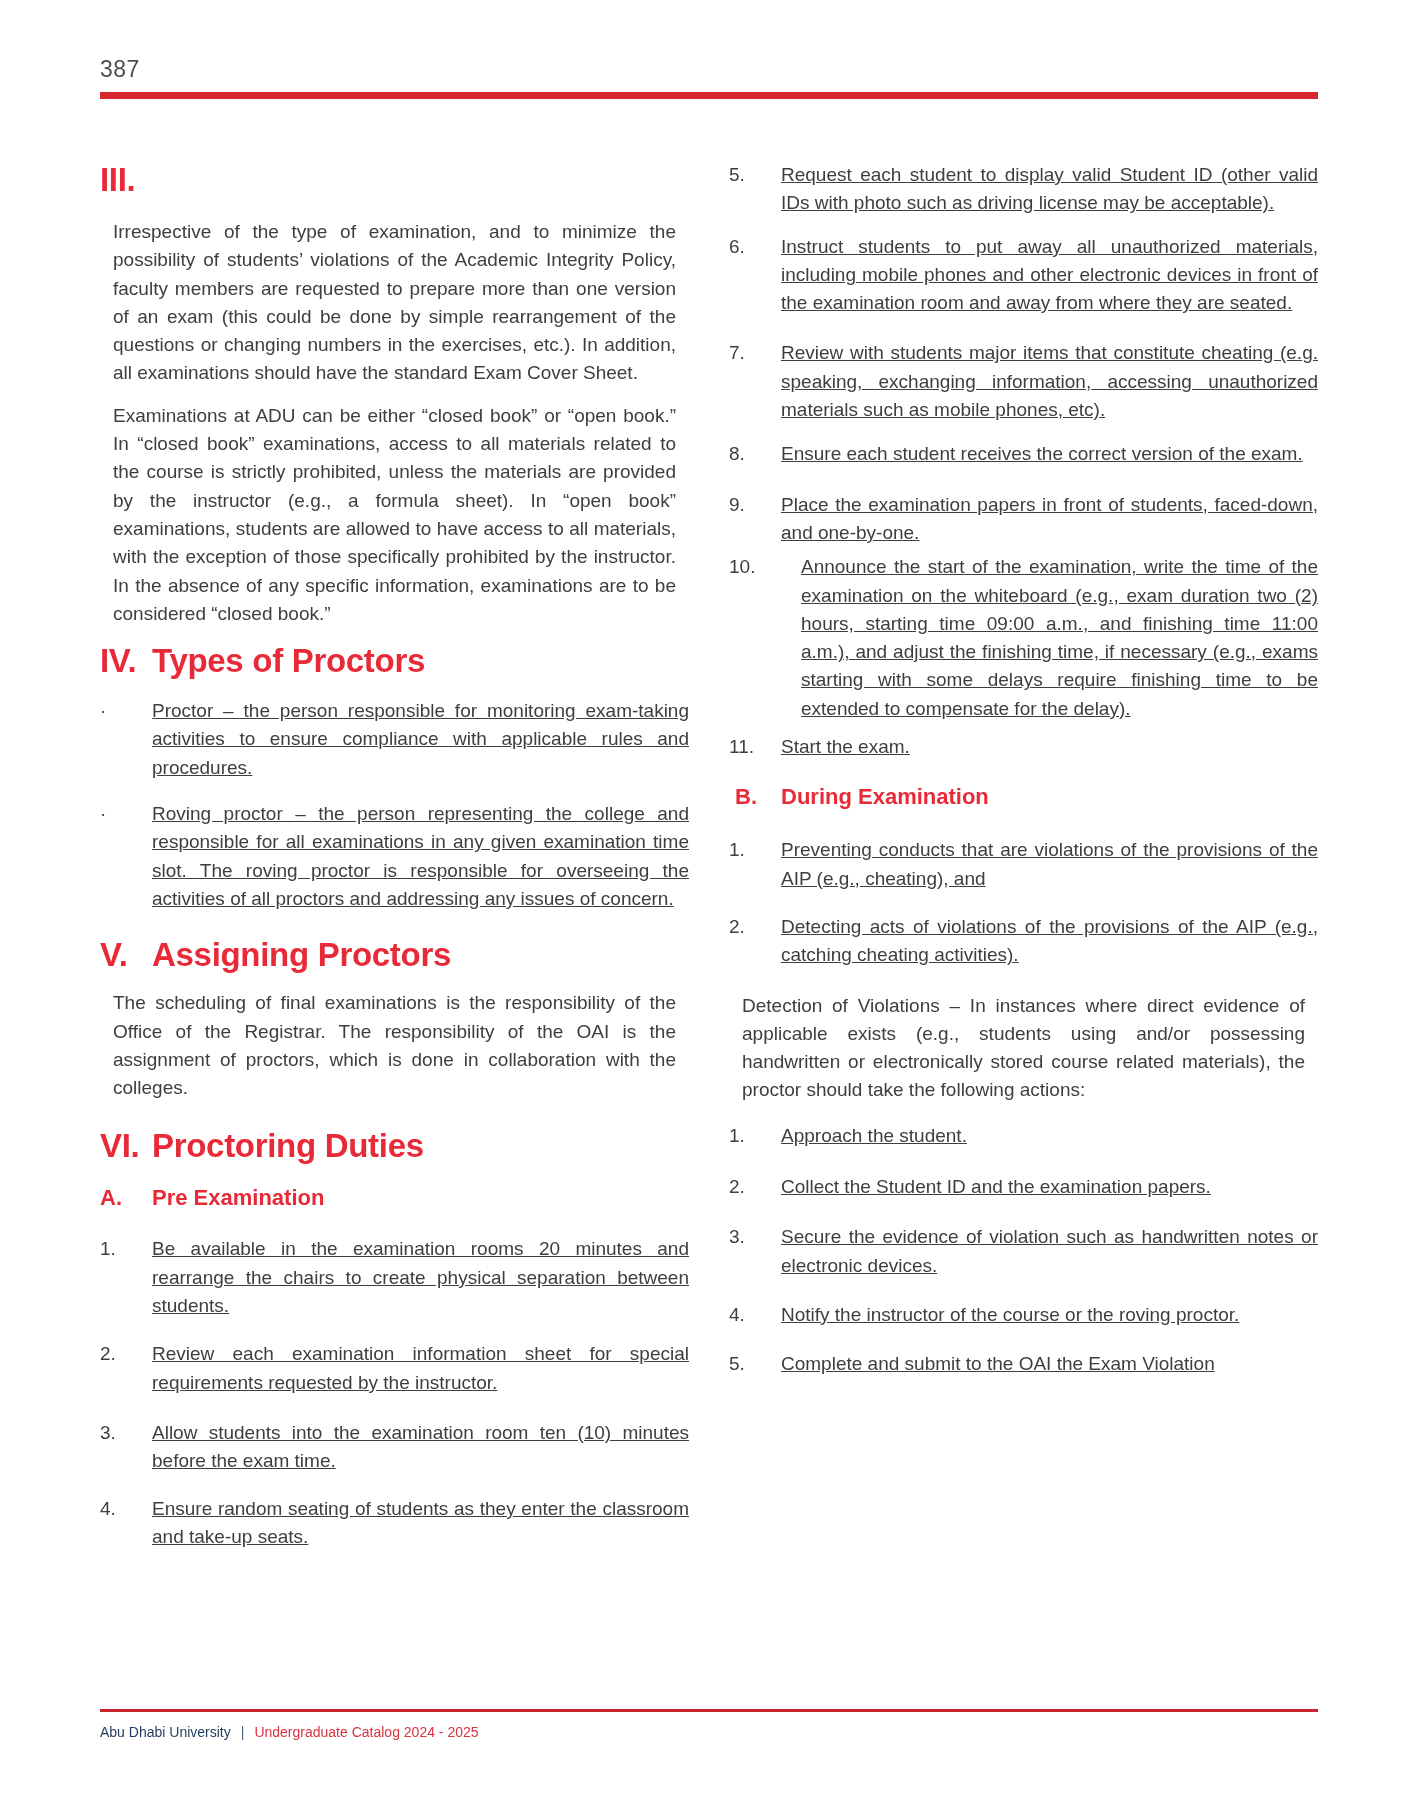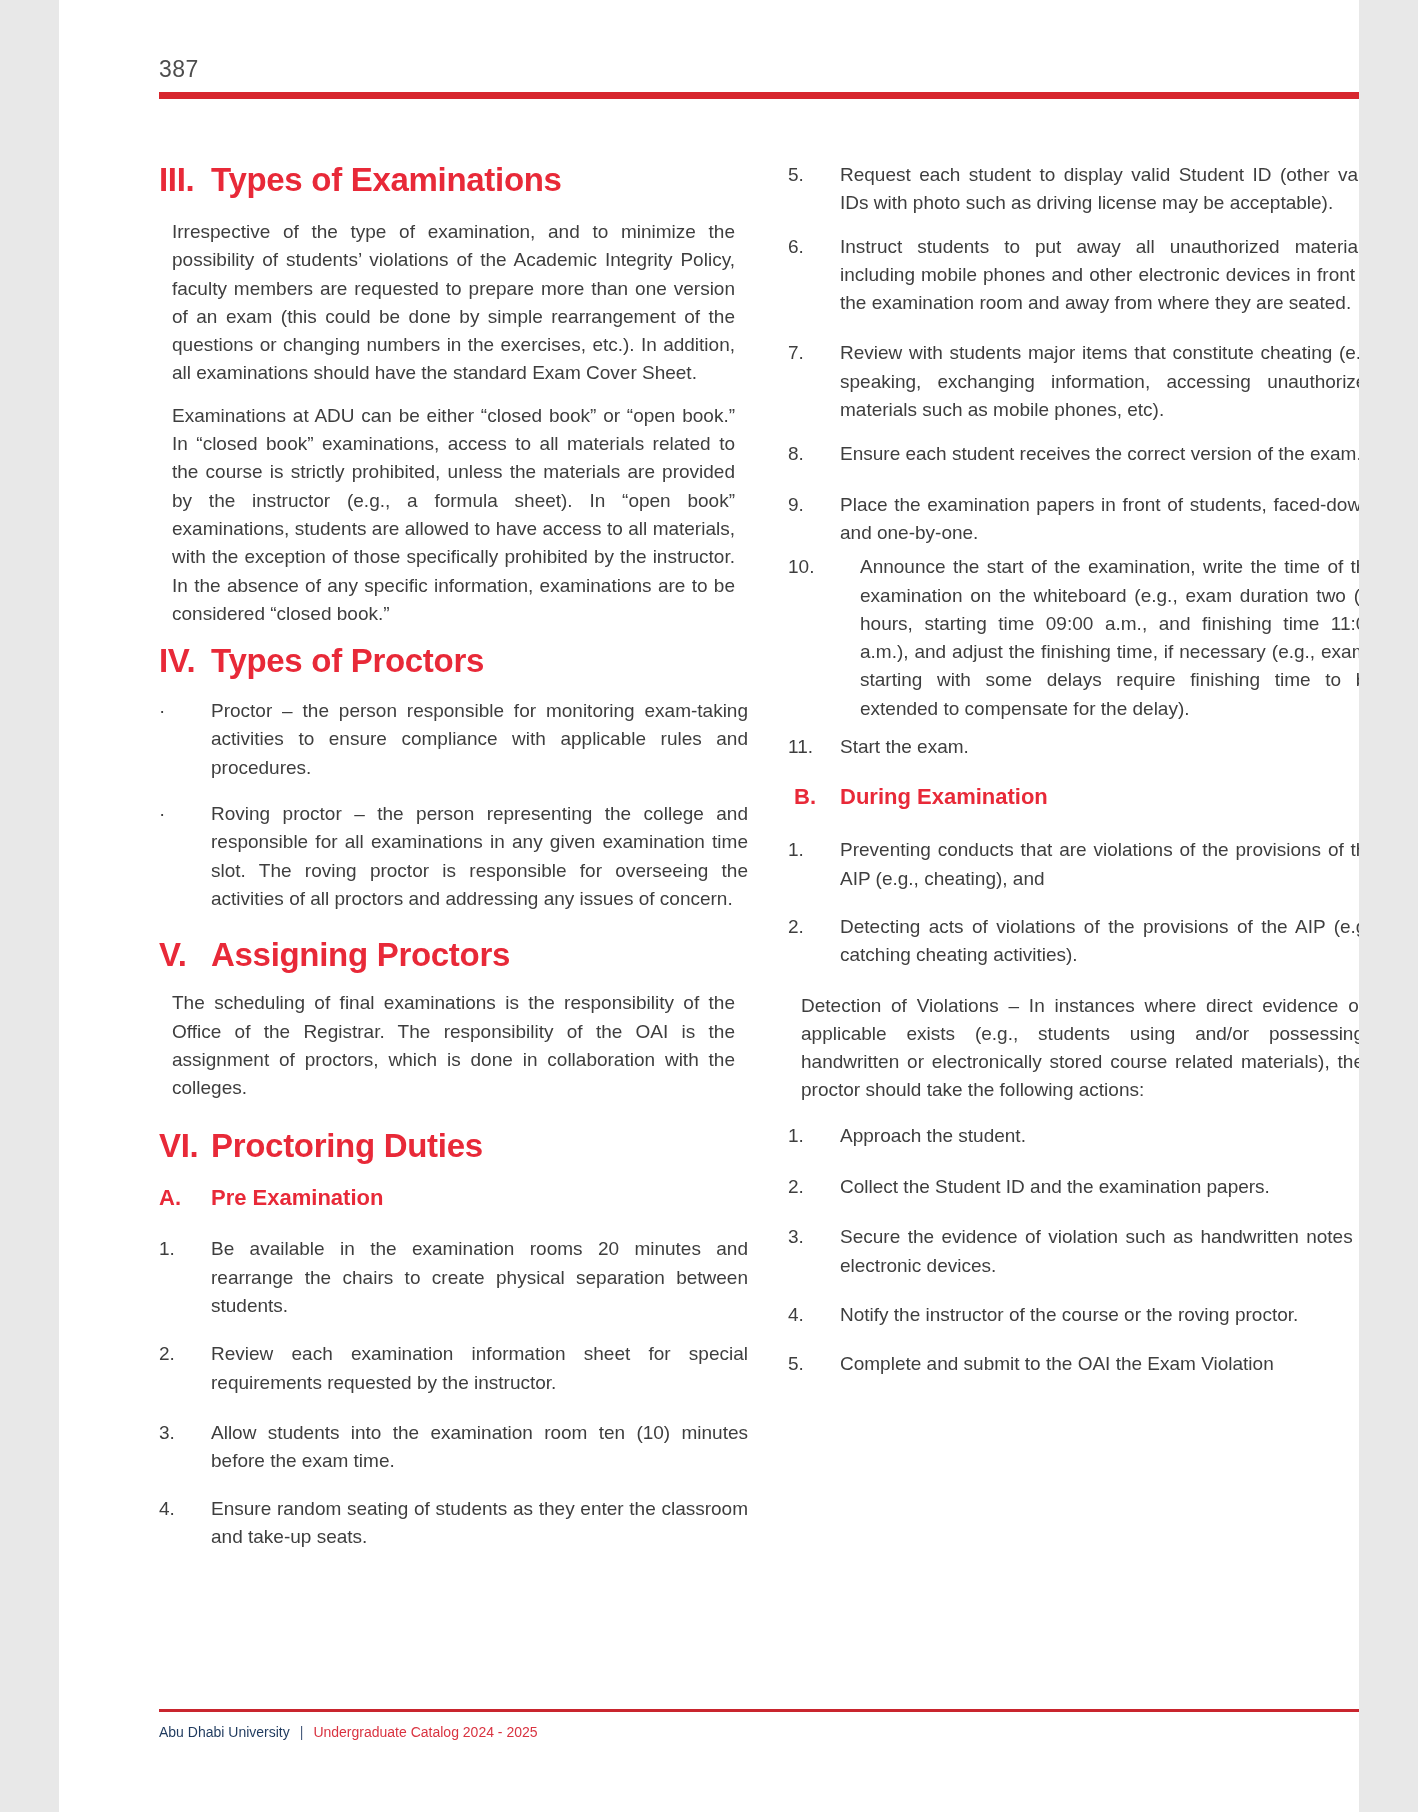--- a/index.html
+++ b/index.html
@@ -1,18 +1,18 @@
 <!DOCTYPE html>
 <html><head>
 <meta charset="utf-8">
 <style>
   html,body { margin:0; padding:0; background:#e8e8e8; }
   .page {
     position:relative;
-    width:1300px; height:1812px;
+    width:1418px; height:1812px;
     background:#ffffff;
     margin:0 auto;
     font-family:"Liberation Sans", sans-serif;
     color:#3e3e3e;
     overflow:hidden;
   }
   .page-number {
     position:absolute; top:56px; left:100px;
     font-size:23px; color:#4d4d4d; letter-spacing:0.5px;
   }
@@ -36,21 +36,21 @@
     color:#e82938; font-weight:bold;
     font-size:22px; line-height:27px;
   }
   .sub-heading .h-num { width:52px; flex-shrink:0; }
   .para {
     font-size:19px; line-height:28.3px;
     text-align:justify; margin:13px;
   }
   .list-row { display:flex; font-size:19px; line-height:28.3px; }
   .list-row .marker { width:52px; flex-shrink:0; }
-  .list-row .text { flex:1; text-align:justify; }
+  .list-row .text { flex:1; text-align:justify;text-decoration:underline; }
   .footer-rule {
     position:absolute; top:1709px; left:100px;
     width:1218px; height:3px; background:#c9252e;
   }
   .footer-text {
     position:absolute; top:1718px; left:100px;
     font-size:14px; line-height:28px;
   }
   .footer-text .inst { color:#1f3a5e; }
   .footer-text .sep { color:#4a5e7e; padding:0 10px; }
@@ -63,21 +63,20 @@
 
   <div class="page-number">387</div>
   <div class="header-rule"></div>
 
   <div class="columns">
 
     <div class="col">
 
       <div class="sec-heading">
         <span class="h-num">III.</span>
-        <span class="h-title">Types of Examinations</span>
       </div>
 
       <p class="para" style="margin-top:18px;">Irrespective of the type of examination, and to minimize the possibility of students’ violations of the Academic Integrity Policy, faculty members are requested to prepare more than one version of an exam (this could be done by simple rearrangement of the questions or changing numbers in the exercises, etc.). In addition, all examinations should have the standard Exam Cover Sheet.</p>
       <p class="para" style="margin-top:14px;">Examinations at ADU can be either “closed book” or “open book.” In “closed book” examinations, access to all materials related to the course is strictly prohibited, unless the materials are provided by the instructor (e.g., a formula sheet). In “open book” examinations, students are allowed to have access to all materials, with the exception of those specifically prohibited by the instructor. In the absence of any specific information, examinations are to be considered “closed book.”</p>
 
       <div class="sec-heading" style="margin-top:12px;">
         <span class="h-num">IV.</span>
         <span class="h-title">Types of Proctors</span>
       </div>
 

